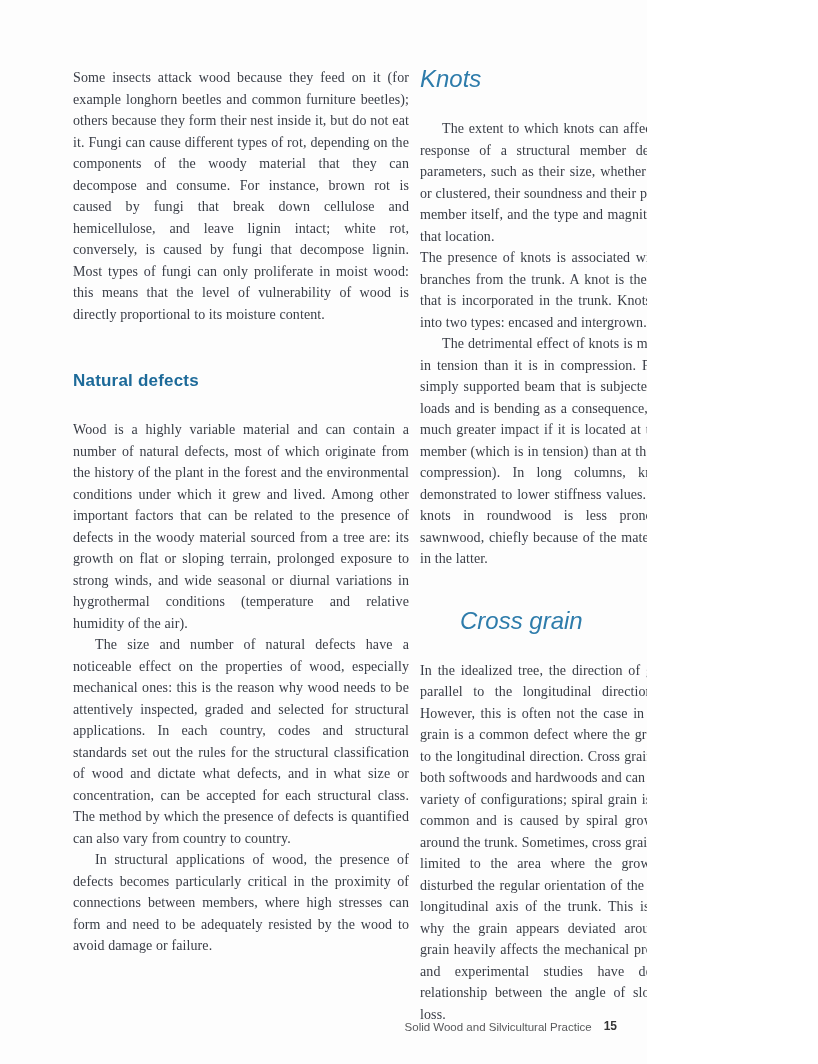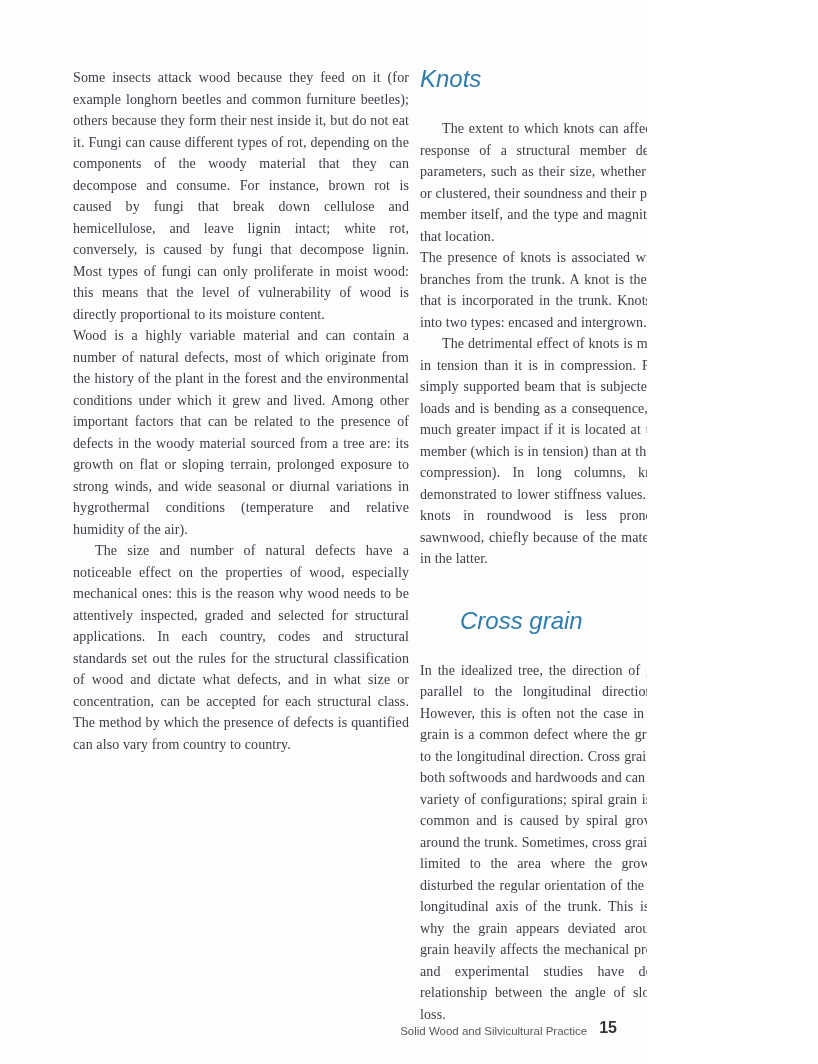--- a/index.html
+++ b/index.html
@@ -45,33 +45,35 @@
   .footer {
     position: absolute;
     top: 1019px;
     right: 30px;
     display: flex;
     align-items: flex-end;
     gap: 12px;
     font-family: "Liberation Sans", sans-serif;
   }
   .footer-title { font-size: 11.5px; color: var(--footer, #58595b); }
-  .footer-page  { font-size: 16px; font-weight: 700; color: var(--pagenum, #333333); }
+  .footer-page  { font-size: 12px; font-weight: 700; color: var(--pagenum, #333333); }
 </style>
 </head>
 <body>
 
 <div class="page">
 
   <div class="col col-left">
     <p class="body">Some insects attack wood because they feed on it (for example longhorn beetles and common furniture beetles); others because they form their nest inside it, but do not eat it. Fungi can cause different types of rot, depending on the components of the woody material that they can decompose and consume. For instance, brown rot is caused by fungi that break down cellulose and hemicellulose, and leave lignin intact; white rot, conversely, is caused by fungi that decompose lignin. Most types of fungi can only proliferate in moist wood: this means that the level of vulnerability of wood is directly proportional to its moisture content.</p>
 
+    <h2 class="section-heading">Natural defects</h2>
 
     <p class="body">Wood is a highly variable material and can contain a number of natural defects, most of which originate from the history of the plant in the forest and the environmental conditions under which it grew and lived. Among other important factors that can be related to the presence of defects in the woody material sourced from a tree are: its growth on flat or sloping terrain, prolonged exposure to strong winds, and wide seasonal or diurnal variations in hygrothermal conditions (temperature and relative humidity of the air).</p>
     <p class="body indent">The size and number of natural defects have a noticeable effect on the properties of wood, especially mechanical ones: this is the reason why wood needs to be attentively inspected, graded and selected for structural applications. In each country, codes and structural standards set out the rules for the structural classification of wood and dictate what defects, and in what size or concentration, can be accepted for each structural class. The method by which the presence of defects is quantified can also vary from country to country.</p>
+    <p class="body indent">In structural applications of wood, the presence of defects becomes particularly critical in the proximity of connections between members, where high stresses can form and need to be adequately resisted by the wood to avoid damage or failure.</p>
   </div>
 
   <div class="col col-right">
     <h3 class="sub-heading">Knots</h3>
 
     <p class="body indent">The extent to which knots can affect the mechanical response of a structural member depends on many parameters, such as their size, whether they are isolated or clustered, their soundness and their position within the member itself, and the type and magnitude of stresses in that location.</p>
     <p class="body">The presence of knots is associated with the growth of branches from the trunk. A knot is the part of a branch that is incorporated in the trunk. Knots can be grouped into two types: encased and intergrown.</p>
     <p class="body indent">The detrimental effect of knots is much more evident in tension than it is in compression. For instance, in a simply supported beam that is subjected to gravitational loads and is bending as a consequence, a knot will have much greater impact if it is located at the bottom of the member (which is in tension) than at the top (which is in compression). In long columns, knots have been demonstrated to lower stiffness values. The influence of knots in roundwood is less pronounced than in sawnwood, chiefly because of the material discontinuity in the latter.</p>
 
     <h3 class="sub-heading second">Cross grain</h3>

